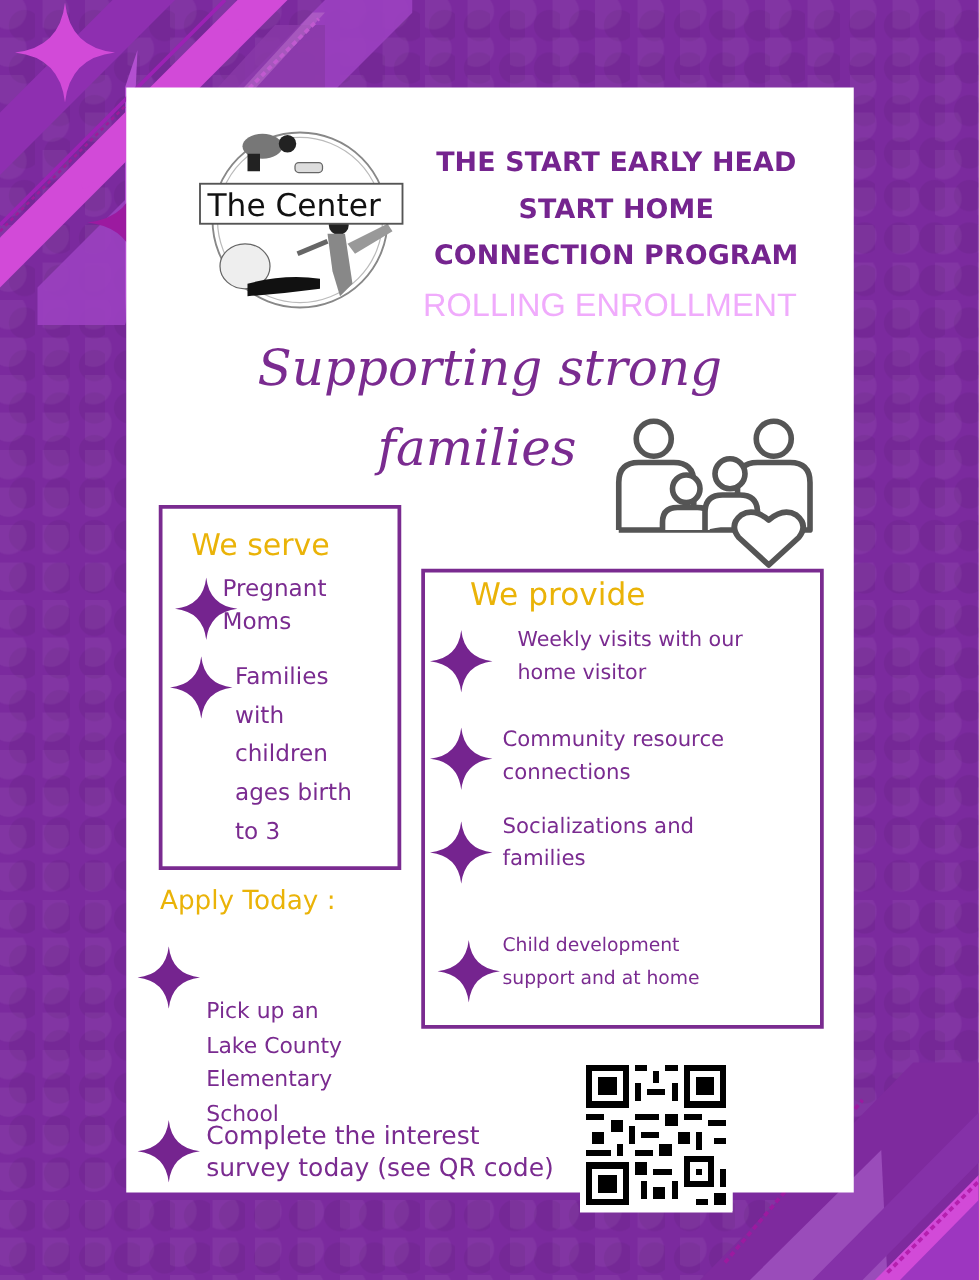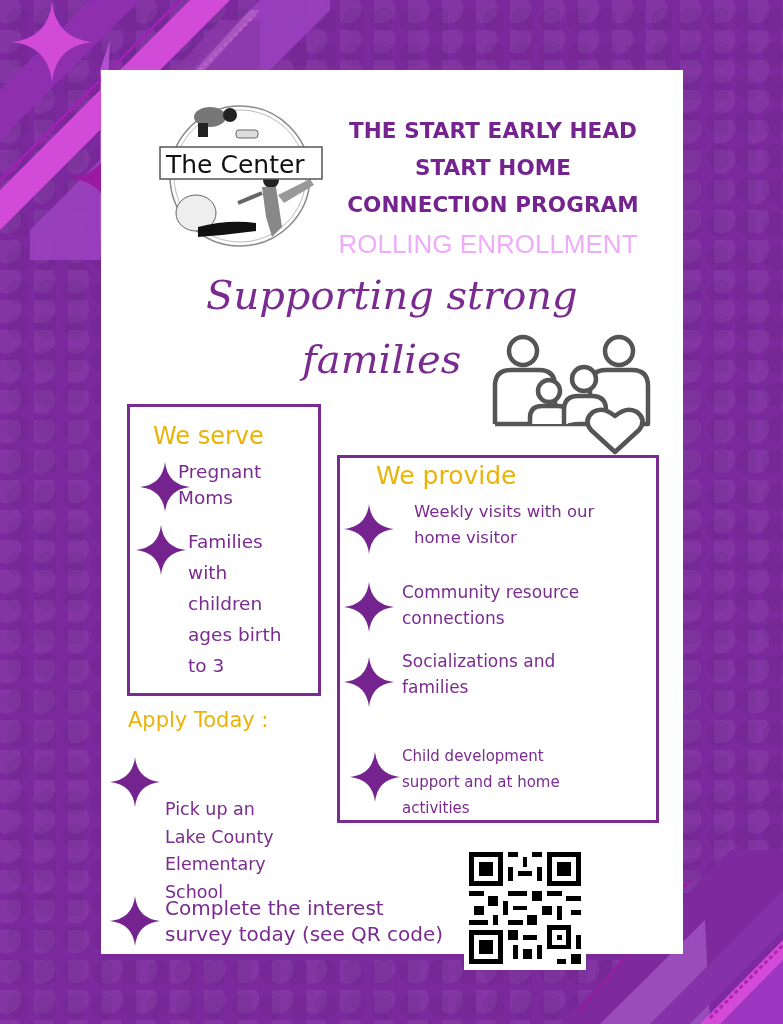--- a/index.html
+++ b/index.html
@@ -142,21 +142,20 @@
 <div class="item" style="left:402px;top:648px;font-size:17px;">
   <div>Socializations and</div>
   <div>families</div>
 </div>
 <svg class="star" style="left:350px;top:752px" width="50" height="50" viewBox="0 0 80 80">
     <path d="M40 0 Q44 36 80 40 Q44 44 40 80 Q36 44 0 40 Q36 36 40 0Z" fill="#75248f"></path>
   </svg>
 <div class="item" style="left:402px;top:743px;font-size:15px;">
   <div>Child development</div>
   <div>support and at home</div>
-  <div>activities</div>
 </div>
 
 <div class="heading" style="left:128px;top:708px;font-size:21px;">Apply Today :</div>
 
 <svg class="star" style="left:110px;top:757px" width="50" height="50" viewBox="0 0 80 80">
     <path d="M40 0 Q44 36 80 40 Q44 44 40 80 Q36 44 0 40 Q36 36 40 0Z" fill="#75248f"></path>
   </svg>
 <div class="item" style="left:165px;top:752px;font-size:17.5px;line-height:27.5px;margin-top:44px;">
   <div>Pick up an</div>
   <div>Lake County</div>

